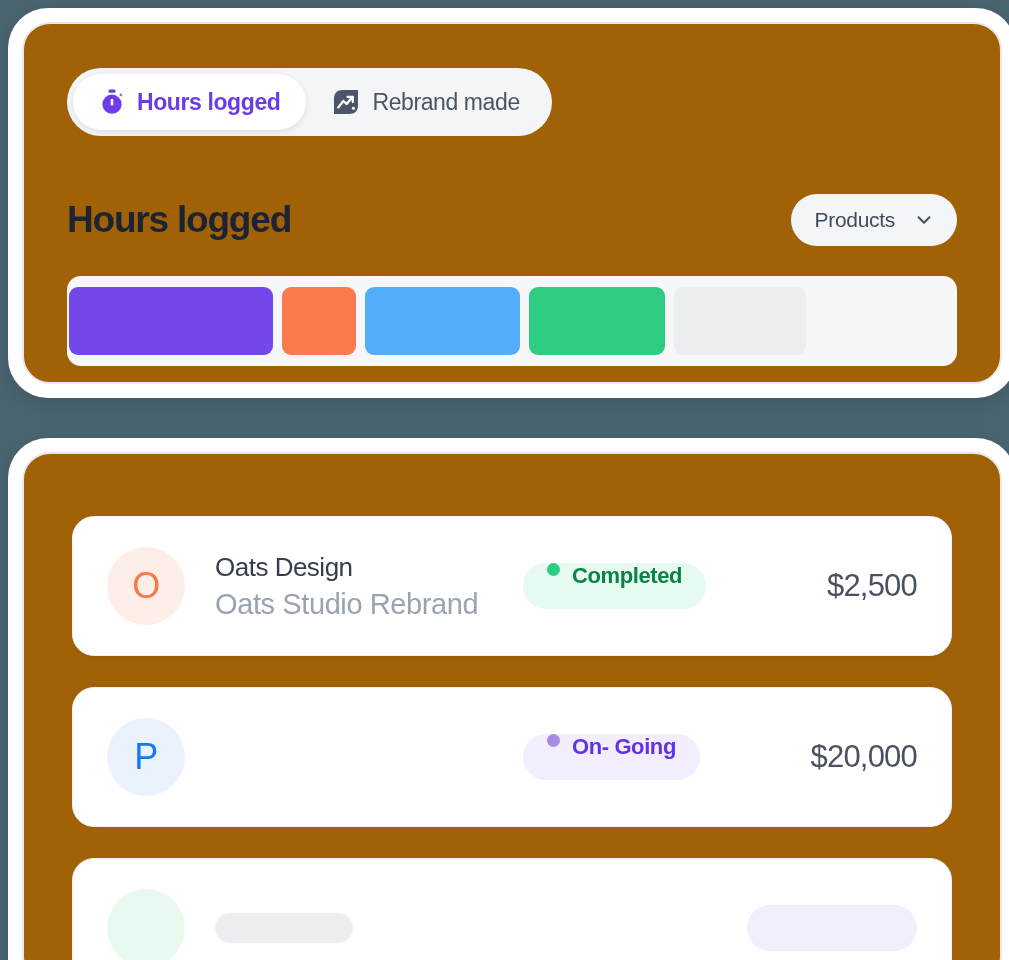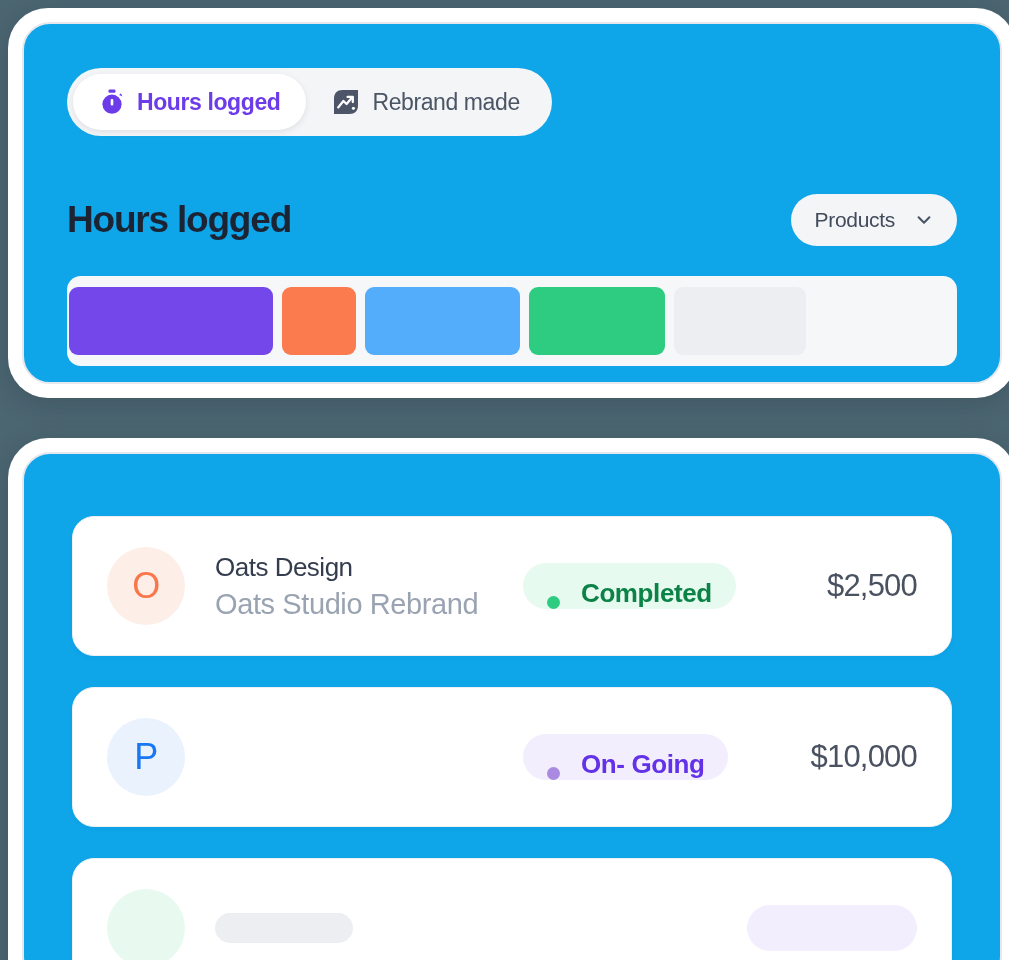--- a/index.html
+++ b/index.html
@@ -21,21 +21,21 @@
   .card-outer {
     position: absolute;
     background: #ffffff;
     border-radius: 40px;
     box-shadow: 0 6px 26px rgba(20, 40, 50, 0.20);
   }
 
   .card-inner {
     position: absolute;
     inset: 14px;
-    background: #0ea5e9;
+    background: #a16207;
     border: 2px solid #e6e8ee;
     border-radius: 28px;
     overflow: hidden;
   }
 
   
   #top-card {
     left: 8px;
     top: 8px;
     width: 1008px;
@@ -208,26 +208,26 @@
   .row-sub {
     font-size: 29px;
     font-weight: 400;
     color: #9aa3b2;
     letter-spacing: -0.4px;
     white-space: nowrap;
   }
 
   .badge {
     display: inline-flex;
-    align-items: flex-end;
-    gap: 21px;
+    align-items: flex-start;
+    gap: 12px;
     height: 46px;
     padding: 0 24px;
     border-radius: 999px;
-    font-size: 26px;
+    font-size: 22px;
     font-weight: 600;
     letter-spacing: -0.4px;
     white-space: nowrap;
   }
   .dot {
     width: 13px;
     height: 13px;
     border-radius: 50%;
     flex: 0 0 13px;
   }
@@ -325,21 +325,21 @@
           <div class="amount">$2,500</div>
         </div>
         <div class="row">
           <div class="avatar" style="background: rgb(233, 242, 253); color: rgb(24, 119, 242);">P</div>
           <div class="row-names">
           </div>
           <div class="badge" style="background: rgb(243, 238, 253); color: rgb(99, 49, 232);">
             <span class="dot" style="background: rgb(169, 138, 224);"></span>
             <span>On- Going</span>
           </div>
-          <div class="amount">$10,000</div>
+          <div class="amount">$20,000</div>
         </div>
         <div class="row">
           <div class="avatar" style="background: rgb(232, 250, 240); color: rgb(232, 250, 240);"></div>
           <div class="skeleton-bar"></div>
           <div style="flex: 1 1 auto;"></div>
           <div class="skeleton-badge" style="background: rgb(243, 238, 253);"></div>
           <div class="amount"></div>
         </div>
       </div>
   </div>

